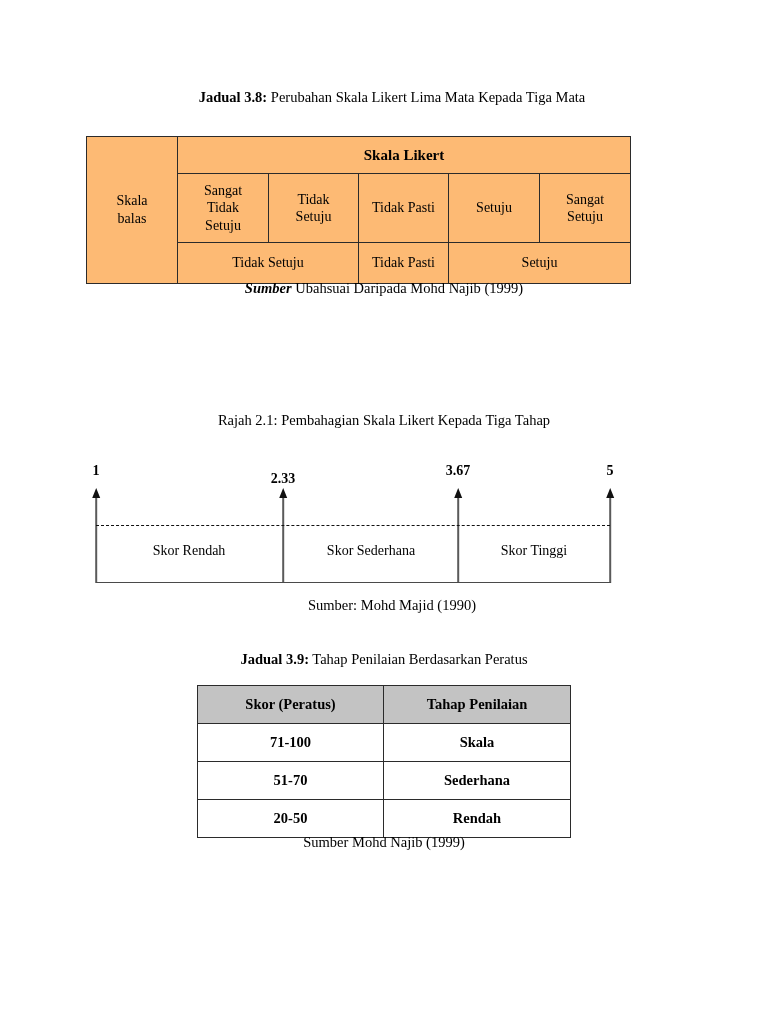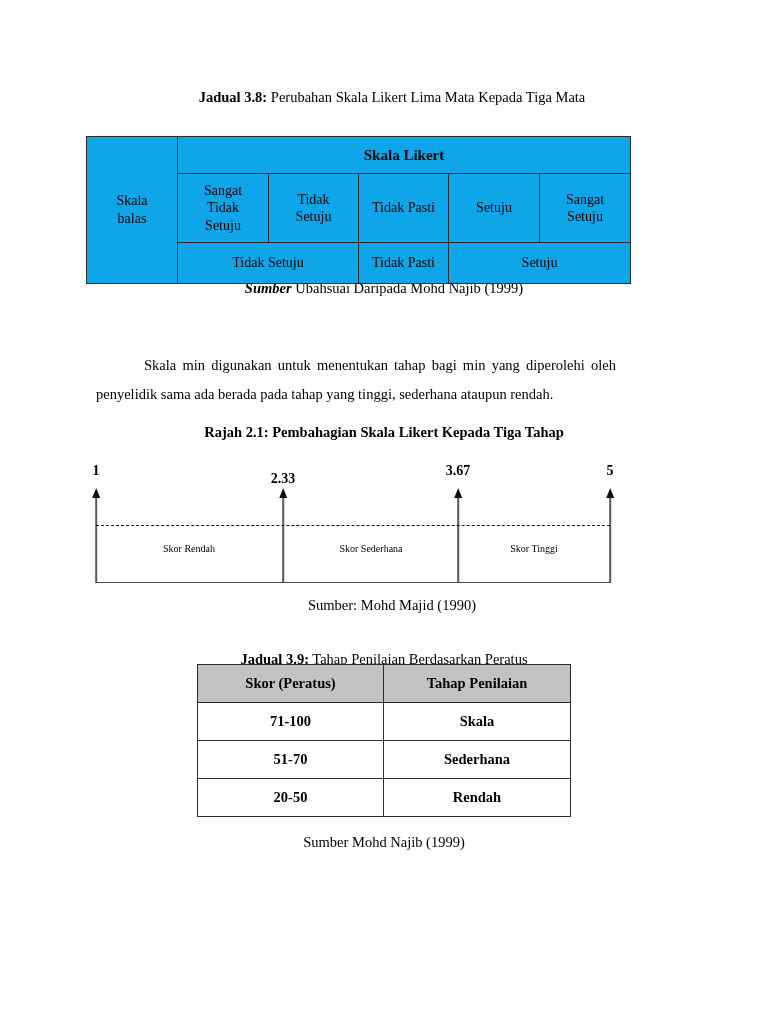--- a/index.html
+++ b/index.html
@@ -34,21 +34,21 @@
   .caption .lead-bold { font-weight: bold; }
   .caption .lead-bolditalic { font-weight: bold; font-style: italic; }
 
   #table38-caption {
     left: 16px; right: 0; top: 88px;
   }
   #table38-source {
     left: 0; right: 0; top: 279px;
   }
   #rajah-caption {
-    left: 0; right: 0; top: 423px; font-weight: bold;
+    left: 0; right: 0; top: 411px;
   }
   #rajah-source {
     left: 16px; right: 0; top: 596px;
   }
   #table39-caption {
     left: 0; right: 0; top: 650px;
   }
   #table39-source {
     left: 0; right: 0; top: 833px;
   }
@@ -74,21 +74,21 @@
     border-collapse: collapse;
     table-layout: fixed;
   }
   #table38 td {
     border: 1px solid #2b2b2b;
     font-size: 14px;
     line-height: 1.25;
     text-align: center;
     vertical-align: middle;
     padding: 5px 3px;
-    background: #0ea5e9;
+    background: #fdba74;
   }
   #table38 td.hdr {
     font-weight: bold;
     font-size: 15px;
     height: 26px;
   }
   #table38 td.maklum {
     line-height: 1.3;
   }
   #table38 td.mid {
@@ -146,30 +146,30 @@
     position: absolute;
     left: 10px;
     top: 127px;
     width: 515px;
     height: 0;
     border-top: 1.8px solid #4a4a4a;
   }
   .band-label {
     position: absolute;
     top: 88px;
-    font-size: 10px;
+    font-size: 14px;
     transform: translateX(-50%);
     white-space: nowrap;
   }
 
   
   #table39 {
     position: absolute;
     left: 197px;
-    top: 664px;
+    top: 685px;
     width: 373px;
     border-collapse: collapse;
     table-layout: fixed;
   }
   #table39 th, #table39 td {
     border: 1px solid #2b2b2b;
     font-size: 14.5px;
     text-align: center;
     vertical-align: middle;
     height: 33px;
@@ -234,21 +234,20 @@
         <td class="low">Tidak Pasti</td>
         <td colspan="2" class="low">Setuju</td>
       </tr>
     </tbody>
   </table>
 
   <div class="caption" id="table38-source">
     <span class="lead-bolditalic">Sumber</span><span> Ubahsuai Daripada Mohd Najib (1999)</span>
   </div>
 
-  <p id="body-paragraph">Skala min digunakan untuk menentukan tahap bagi min yang diperolehi oleh penyelidik sama ada berada pada tahap yang tinggi, sederhana ataupun rendah.</p>
 
   <div class="caption" id="rajah-caption">Rajah 2.1: Pembahagian Skala Likert Kepada Tiga Tahap</div>
 
   <div id="rajah">
 
     <div class="scale-num" style="left:10px;">1</div>
     <div class="scale-num" style="left:197px;margin-top:8px;">2.33</div>
     <div class="scale-num" style="left:372px;">3.67</div>
     <div class="scale-num" style="left:524px;">5</div>
 

